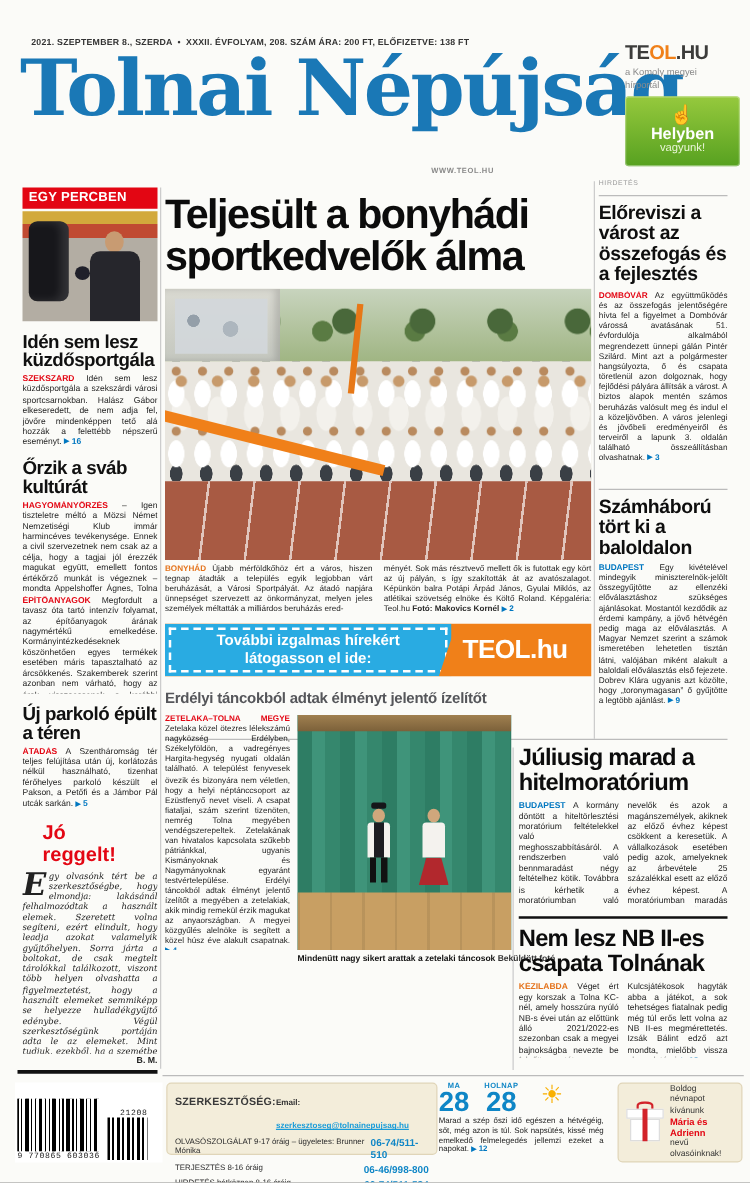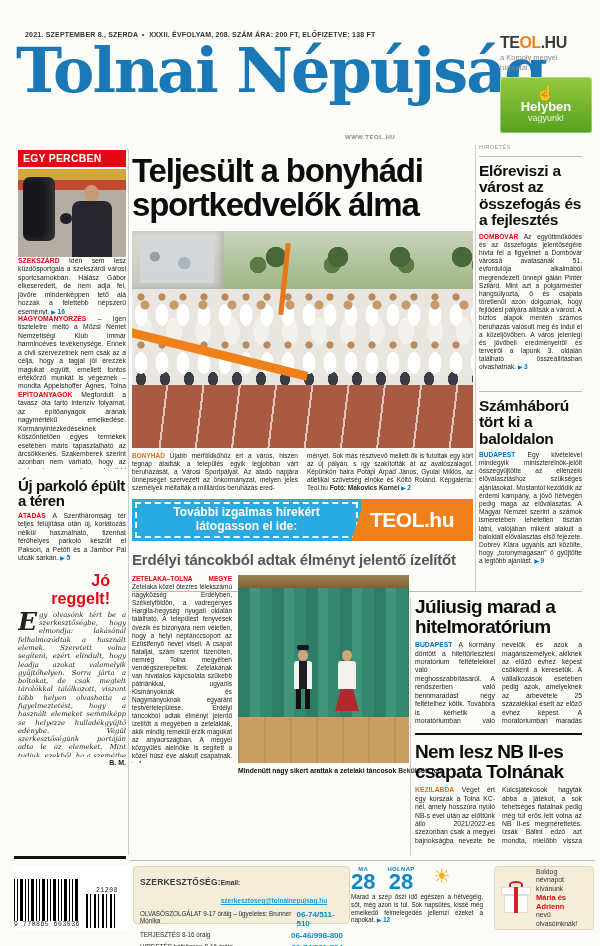--- a/index.html
+++ b/index.html
@@ -38,21 +38,21 @@
   .blackbar{position:absolute;background:#111;}
   
   .banner{background:#e30613;color:#fff;font-weight:bold;font-size:10.5px;padding:2px 5px 3px;letter-spacing:.2px;}
   .photo-boxer{margin-top:2px;height:88px;position:relative;overflow:hidden;
      background:linear-gradient(180deg,#d2a93c 0 12%,#c04a32 12% 24%,#b3ada3 24% 100%);}
   .pb-bag{position:absolute;left:5px;top:8px;width:32px;height:64px;background:#17171b;border-radius:7px;
      box-shadow:inset -6px 0 8px rgba(255,255,255,.12);}
   .pb-head{position:absolute;left:66px;top:16px;width:15px;height:17px;border-radius:50%;background:#c89b72;}
   .pb-torso{position:absolute;left:54px;top:32px;width:40px;height:56px;border-radius:8px 8px 0 0;background:#26262c;}
   .pb-glove{position:absolute;left:42px;top:44px;width:12px;height:11px;border-radius:50%;background:#20202a;}
-  .gt{color:#e30613;font-size:16px;font-weight:bold;margin:10px 16px 3px;text-align:right;}
+  .gt{color:#e30613;font-size:16px;font-weight:bold;margin:10px 16px 3px;}
   .greet{font-family:"DejaVu Serif",serif;font-style:italic;font-size:6.8px;line-height:1.22;text-align:justify;color:#222;overflow:hidden;}
   .dropcap{float:left;font-size:25px;line-height:.78;font-weight:bold;margin:1px 2px 0 0;}
   .byline{font-size:7px;font-weight:bold;text-align:right;margin-top:2px;}
   
   .barcode{position:absolute;left:12px;top:866px;width:114px;height:60px;background:#fff;display:flex;gap:6px;align-items:flex-end;padding:2px;}
   .ean{width:66px;}
   .ean .bars{height:42px;background:
      repeating-linear-gradient(90deg,#000 0 1px,#fff 1px 3px,#000 3px 4px,#fff 4px 6px,#000 6px 9px,#fff 9px 11px),
      repeating-linear-gradient(90deg,rgba(0,0,0,.85) 0 2px,transparent 2px 7px);}
   .ean .digits{font-family:"Liberation Mono",monospace;font-size:6.5px;text-align:center;letter-spacing:.5px;}
@@ -85,21 +85,21 @@
   .pr-post{position:absolute;left:150px;top:12px;width:5px;height:72px;background:#e77817;transform:rotate(6deg);}
   .cap2{display:flex;gap:9px;margin-top:4px;}
   .cap2 .c{width:166px;font-size:6.5px;line-height:1.25;text-align:justify;color:#222;}
   .promo{display:flex;height:42px;margin-top:7px;overflow:hidden;background:#f08019;}
   .promo-blue{flex:1;background:#29abe2;position:relative;display:flex;align-items:center;justify-content:center;}
   .promo-inner{position:absolute;inset:3px;border:2px dashed #fff;}
   .promo-text{position:relative;color:#fff;font-weight:bold;font-size:12px;line-height:1.15;text-align:center;}
   .promo-orange{width:122px;background:#f08019;display:flex;align-items:center;justify-content:center;
      clip-path:polygon(14px 0,100% 0,100% 100%,0 100%);margin-left:-10px;}
   .promo-brand{color:#fff;font-weight:bold;font-size:21px;letter-spacing:-.5px;}
-  .dk{font-size:15px;font-weight:bold;color:#55565a;margin-top:10px;letter-spacing:-.2px;}
+  .dk{font-size:12px;font-weight:bold;color:#55565a;margin-top:10px;letter-spacing:-.2px;}
   .dh{font-size:27px;font-weight:bold;letter-spacing:-1px;line-height:1;color:#0c0c0c;margin-top:3px;}
   .dancerow{display:flex;gap:6px;margin-top:7px;}
   .dancetext{width:100px;height:188px;}
   .photo-dance{width:171px;height:188px;position:relative;overflow:hidden;flex:none;
      background:repeating-linear-gradient(90deg,#2e7d64 0 12px,#3f947a 12px 22px,#35876d 22px 34px);}
   .pd-beam{position:absolute;top:0;left:0;width:100%;height:13px;background:linear-gradient(180deg,#a08050,#7c613a);}
   .pd-floor{position:absolute;bottom:0;left:0;width:100%;height:46px;background:
      repeating-linear-gradient(90deg,rgba(0,0,0,.08) 0 2px,transparent 2px 26px),#c89f63;}
   .dancer{position:absolute;bottom:34px;width:26px;height:84px;}
   .d-hat{width:12px;height:5px;background:#16161a;margin:0 auto;border-radius:2px;}
@@ -184,26 +184,28 @@
   <div class="leftcol">
     <div class="banner">EGY PERCBEN</div>
 
     <div class="photo-boxer">
       <div class="pb-bag"></div>
       <div class="pb-head"></div>
       <div class="pb-torso"></div>
       <div class="pb-glove"></div>
     </div>
 
+    <div class="st">Idén sem lesz küzdősportgála</div>
     <p class="bd" style="height:58px;margin:0">
       <span class="tag tr">SZEKSZÁRD</span>
       <span>Idén sem lesz küzdősportgála a szekszárdi városi sportcsarnokban. Halász Gábor elkeseredett, de nem adja fel, jövőre mindenképpen tető alá hozzák a felettébb népszerű eseményt.</span>
       <span class="pg"><span class="arr">▶</span> <span>16</span></span>
     </p>
 
+    <div class="st">Őrzik a sváb kultúrát</div>
     <p class="bd" style="height:76px;margin:0">
       <span class="tag tr">HAGYOMÁNYŐRZÉS</span>
       <span>– Igen tiszteletre méltó a Mözsi Német Nemzetiségi Klub immár harmincéves tevékenysége. Ennek a civil szervezetnek nem csak az a célja, hogy a tagjai jól érezzék magukat együtt, emellett fontos értékőrző munkát is végeznek – mondta Appelshoffer Ágnes, Tolna polgármestere a klub megalakulásának 30 éves évfordulóján.</span>
       
     </p>
 
     <p class="bd" style="height:78px;margin:0">
       <span class="tag tr">ÉPÍTŐANYAGOK</span>
       <span>Megfordult a tavasz óta tartó intenzív folyamat, az építőanyagok árának nagymértékű emelkedése. Kormányintézkedéseknek köszönhetően egyes termékek esetében máris tapasztalható az árcsökkenés. Szakemberek szerint azonban nem várható, hogy az árak visszaessenek a korábbi szintre</span>
       

